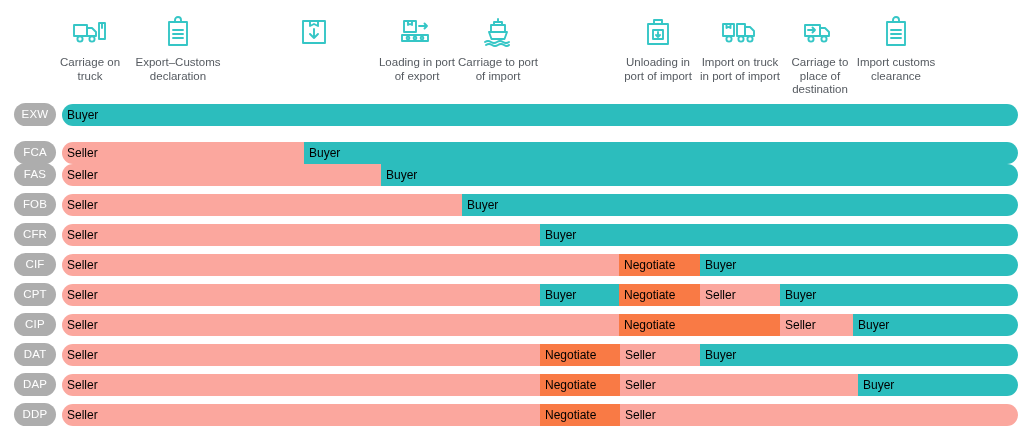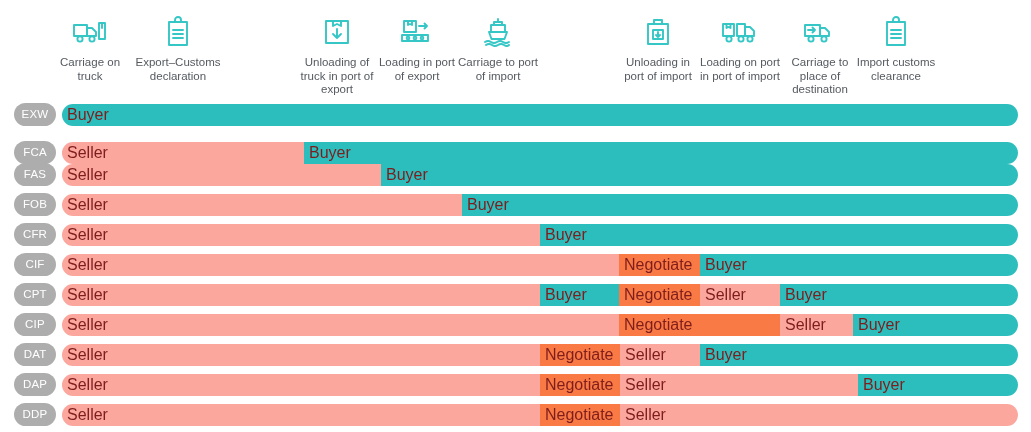--- a/index.html
+++ b/index.html
@@ -83,22 +83,22 @@
     top: 4px;
     width: 956px;
     height: 22px;
     border-radius: 11px;
     overflow: hidden;
   }
   .seg {
     position: absolute;
     top: 0;
     height: 22px;
-    color: #7f1d1d;
-    font-size: 16px;
+    color: #000000;
+    font-size: 12px;
     line-height: 22px;
     padding-left: 5px;
     white-space: nowrap;
     overflow: hidden;
   }
   .seg-buyer     { background: #2CBDBD; }
   .seg-seller    { background: #FBA79E; }
   .seg-negotiate { background: #F97A45; }
 </style>
 </head>
@@ -130,21 +130,20 @@
         <div class="hdr-label">Export–Customs declaration</div>
       </div>
       <div class="hdr-col" style="left: 294px;">
         <div class="hdr-icon">
           <svg width="32" height="32" viewBox="0 0 32 32">
             <path fill="none" stroke="currentColor" stroke-width="1.9" stroke-linecap="round" stroke-linejoin="round" d="M5 5h22v22H5z"></path>
             <path fill="none" stroke="currentColor" stroke-width="1.9" stroke-linecap="round" stroke-linejoin="round" d="M12 5v5l4-2 4 2V5"></path>
             <path fill="none" stroke="currentColor" stroke-width="1.9" stroke-linecap="round" stroke-linejoin="round" d="M16 13v9m-4-4 4 4 4-4"></path>
           </svg>
         </div>
-        <div class="hdr-label">Unloading of truck in port of export</div>
       </div>
       <div class="hdr-col" style="left: 374px;">
         <div class="hdr-icon">
           <svg width="38" height="30" viewBox="0 0 38 30">
             <path fill="none" stroke="currentColor" stroke-width="1.9" stroke-linecap="round" stroke-linejoin="round" d="M6 4h12v11H6z"></path>
             <path fill="none" stroke="currentColor" stroke-width="1.9" stroke-linecap="round" stroke-linejoin="round" d="M10 4v4l2-1 2 1V4"></path>
             <path fill="none" stroke="currentColor" stroke-width="1.9" stroke-linecap="round" stroke-linejoin="round" d="M21 9h8m-2.5-2.5L29 9l-2.5 2.5"></path>
             <path fill="none" stroke="currentColor" stroke-width="1.9" stroke-linecap="round" stroke-linejoin="round" d="M4 18h26v6H4z"></path>
             <circle fill="none" stroke="currentColor" stroke-width="1.9" stroke-linecap="round" stroke-linejoin="round" cx="10" cy="21" r="1.4"></circle>
             <circle fill="none" stroke="currentColor" stroke-width="1.9" stroke-linecap="round" stroke-linejoin="round" cx="17" cy="21" r="1.4"></circle>
@@ -182,21 +181,21 @@
           <svg width="40" height="30" viewBox="0 0 40 30">
             <path fill="none" stroke="currentColor" stroke-width="1.9" stroke-linecap="round" stroke-linejoin="round" d="M3 7h11v12H3z"></path>
             <path fill="none" stroke="currentColor" stroke-width="1.9" stroke-linecap="round" stroke-linejoin="round" d="M6.5 7v4L8.5 10l2 1V7"></path>
             <path fill="none" stroke="currentColor" stroke-width="1.9" stroke-linecap="round" stroke-linejoin="round" d="M17 7h8v12h-8z"></path>
             <path fill="none" stroke="currentColor" stroke-width="1.9" stroke-linecap="round" stroke-linejoin="round" d="M25 10h5l4 4v5h-9z"></path>
             <circle fill="none" stroke="currentColor" stroke-width="1.9" stroke-linecap="round" stroke-linejoin="round" cx="9" cy="22" r="2.6"></circle>
             <circle fill="none" stroke="currentColor" stroke-width="1.9" stroke-linecap="round" stroke-linejoin="round" cx="21" cy="22" r="2.6"></circle>
             <circle fill="none" stroke="currentColor" stroke-width="1.9" stroke-linecap="round" stroke-linejoin="round" cx="30" cy="22" r="2.6"></circle>
           </svg>
         </div>
-        <div class="hdr-label">Loading on port in port of import</div>
+        <div class="hdr-label">Import on truck in port of import</div>
       </div>
       <div class="hdr-col" style="left: 777px;">
         <div class="hdr-icon">
           <svg width="38" height="30" viewBox="0 0 38 30">
             <path fill="none" stroke="currentColor" stroke-width="1.9" stroke-linecap="round" stroke-linejoin="round" d="M4 8h15v11H4z"></path>
             <path fill="none" stroke="currentColor" stroke-width="1.9" stroke-linecap="round" stroke-linejoin="round" d="M19 11h5l4 4v4h-9z"></path>
             <circle fill="none" stroke="currentColor" stroke-width="1.9" stroke-linecap="round" stroke-linejoin="round" cx="10" cy="22" r="2.6"></circle>
             <circle fill="none" stroke="currentColor" stroke-width="1.9" stroke-linecap="round" stroke-linejoin="round" cx="23" cy="22" r="2.6"></circle>
             <path fill="none" stroke="currentColor" stroke-width="1.9" stroke-linecap="round" stroke-linejoin="round" d="M7 13h7m-2.5-2.5L14 13l-2.5 2.5"></path>
           </svg>

